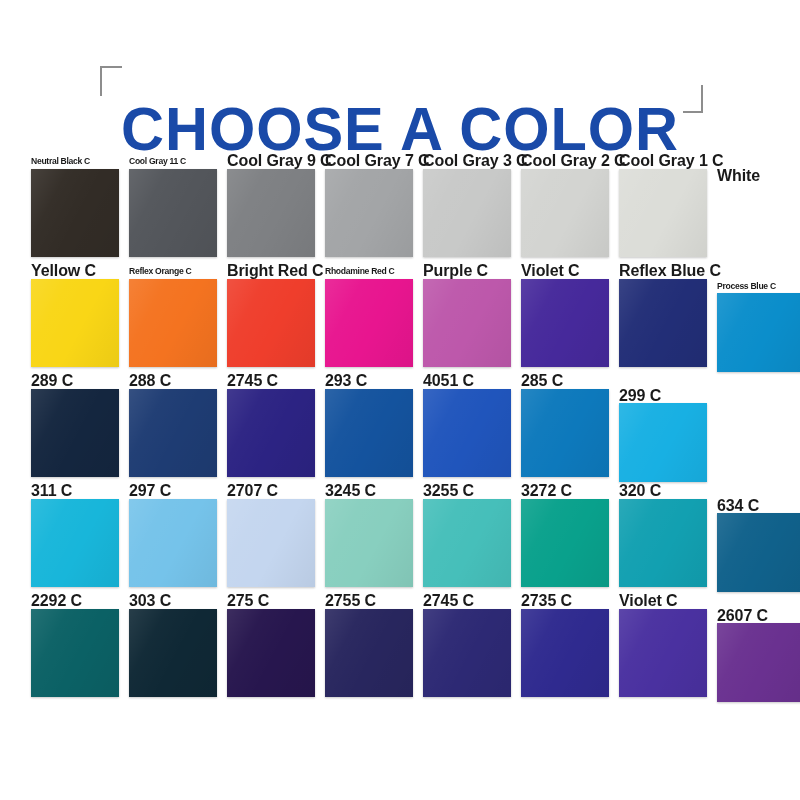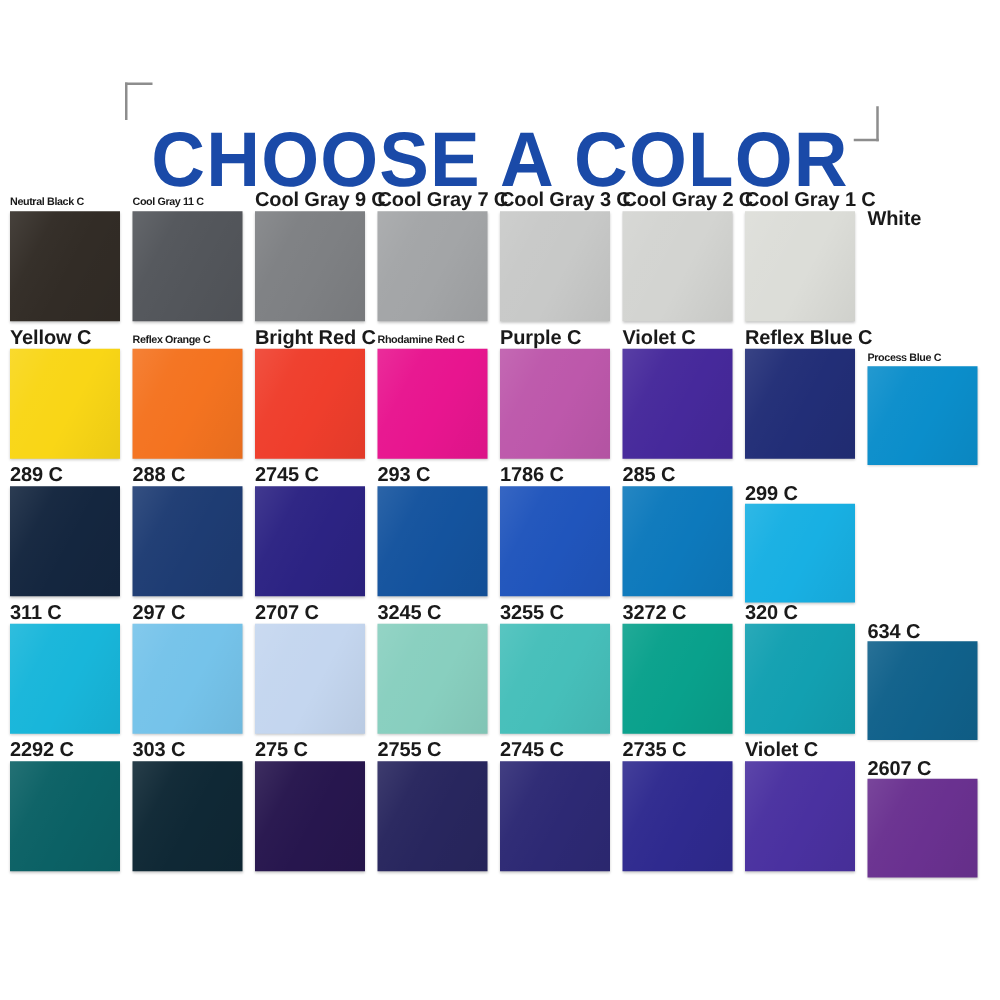--- a/index.html
+++ b/index.html
@@ -64,21 +64,21 @@
     letter-spacing: 1px;
     line-height: 62px;
     transform: scaleX(0.96);
     white-space: nowrap;
     -webkit-font-smoothing: antialiased;
   }
 
   
   .swatch-grid {
     position: absolute;
-    left: 8px;
+    left: 31px;
     top: 152px;
     width: 770px;
   }
 
   .swatch-row {
     display: flex;
     width: 100%;
     height: 110px;
     margin-bottom: 0;
   }
@@ -215,21 +215,21 @@
         </div>
         <div class="swatch-cell">
           <div class="swatch-label">2745 C</div>
           <div class="swatch-chip" style="background-color: rgb(44, 35, 131);"></div>
         </div>
         <div class="swatch-cell">
           <div class="swatch-label">293 C</div>
           <div class="swatch-chip" style="background-color: rgb(20, 83, 158);"></div>
         </div>
         <div class="swatch-cell">
-          <div class="swatch-label">1786 C</div>
+          <div class="swatch-label">4051 C</div>
           <div class="swatch-chip" style="background-color: rgb(32, 85, 188);"></div>
         </div>
         <div class="swatch-cell">
           <div class="swatch-label">285 C</div>
           <div class="swatch-chip" style="background-color: rgb(13, 121, 188);"></div>
         </div>
         <div class="swatch-cell">
           <div class="swatch-label">299 C</div>
           <div class="swatch-chip" style="background-color: rgb(24, 176, 227);"></div>
         </div>

